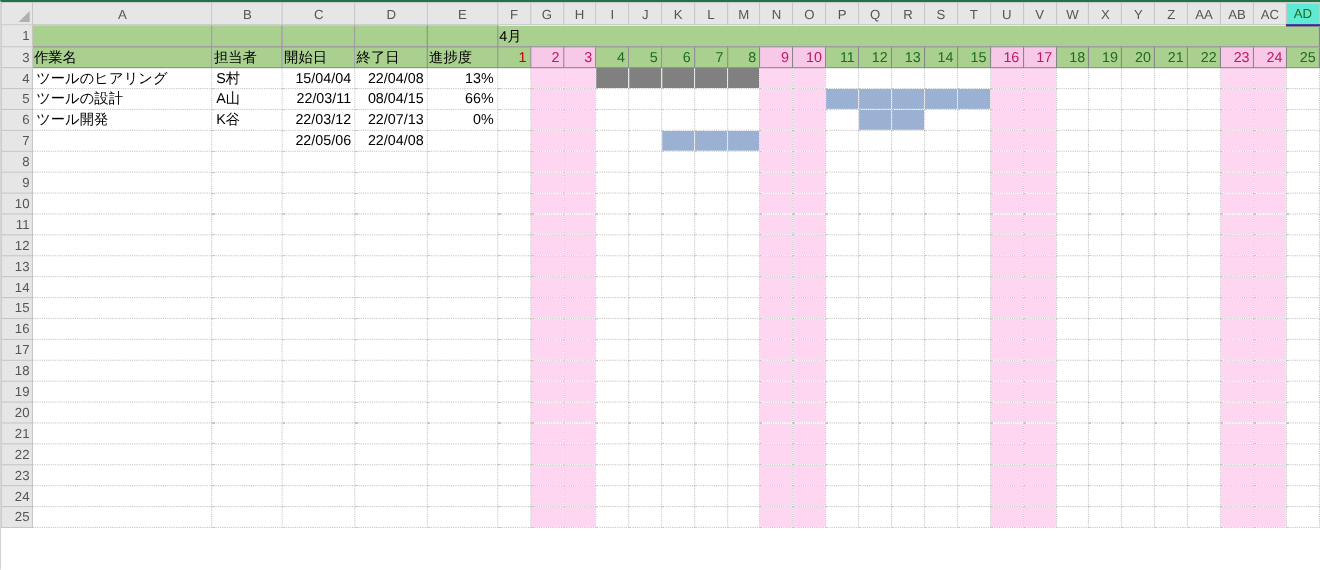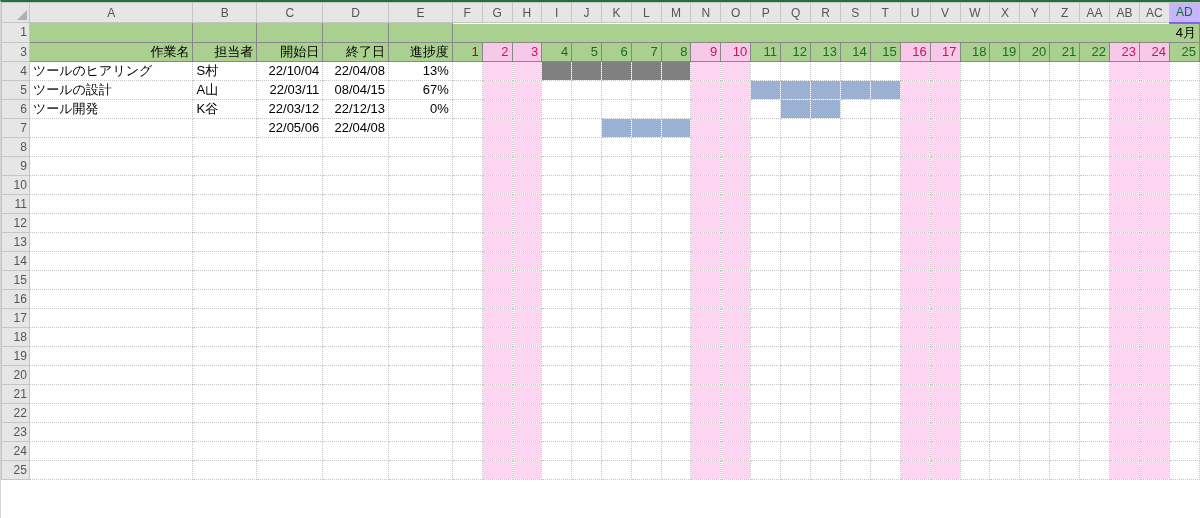--- a/index.html
+++ b/index.html
@@ -6,28 +6,28 @@
     body { font-family: "Meiryo", "MS PGothic", sans-serif; font-size: 12px; background: #fff; color: #000; }
     .sheet { width: 1200px; height: 518px; overflow: hidden; position: relative; border-top: 2px solid #217346; border-left: 1px solid #d4d4d4; }
     table { border-collapse: collapse; table-layout: fixed; }
     th.rowhdr, th.colhdr, th.corner {
       background: #e6e6e6; color: #555; font-weight: normal; text-align: center;
       border: 1px solid #c6c6c6; font-size: 12px;
     }
     th.corner { width: 28px; height: 20px; position: relative; cursor: pointer; }
     th.corner::after { content: ''; position: absolute; right: 2px; bottom: 2px; border-style: solid; border-width: 0 0 10px 10px; border-color: transparent transparent #b0b0b0 transparent; }
     th.colhdr { height: 20px; cursor: pointer; }
-    th.colhdr.selected { background: #c4b5fd; color: #1e6b21; border-bottom: 2px solid #8b5cf6; }
+    th.colhdr.selected { background: #5eead4; color: #1e6b21; border-bottom: 2px solid #4c1d95; }
     th.rowhdr { width: 28px; height: 19px; cursor: pointer; padding-right: 2px; text-align: right; }
     td.cell {
       border: 1px dotted #c6c6c6; height: 19px; padding: 0 3px; white-space: nowrap; overflow: hidden;
       background: #fff; vertical-align: middle;
     }
     td.greenhdr { background: #a9d08e; border: 1px solid #888; font-size: 13px; }
-    td.greenhdr.left { text-align: right; padding-left: 1px; }
+    td.greenhdr.left { text-align: left; padding-left: 1px; }
     td.greenhdr.dayN { text-align: right; color: #1e6b21; }
     td.greenhdr.dayN.wknd { background: #f8c8e8; color: #c2185b; }
     td.greenhdr.dayN.today { color: #c00000; }
     td.calcell.wknd { background: #ffd6f2; }
     td.calcell.bar1 { background: #808080; }
     td.calcell.bar2 { background: #9bb1d4; }
     td.datacell { font-size: 13px; }
     td.datacell.r { text-align: right; }
     .colA { width: 164px; } .colB { width: 64px; } .colC { width: 66px; } .colD { width: 66px; } .colE { width: 64px; }
     .colDay { width: 30px; }
@@ -145,21 +145,21 @@
           <td class="cell greenhdr dayN">21</td>
           <td class="cell greenhdr dayN">22</td>
           <td class="cell greenhdr dayN wknd">23</td>
           <td class="cell greenhdr dayN wknd">24</td>
           <td class="cell greenhdr dayN">25</td>
         </tr>
         <tr>
           <th class="rowhdr">4</th>
           <td class="cell datacell">ツールのヒアリング</td>
           <td class="cell datacell">S村</td>
-          <td class="cell datacell r">22/10/04</td>
+          <td class="cell datacell r">15/04/04</td>
           <td class="cell datacell r">22/04/08</td>
           <td class="cell datacell r">13%</td>
           <td class="cell calcell"></td>
           <td class="cell calcell wknd"></td>
           <td class="cell calcell wknd"></td>
           <td class="cell calcell bar1"></td>
           <td class="cell calcell bar1"></td>
           <td class="cell calcell bar1"></td>
           <td class="cell calcell bar1"></td>
           <td class="cell calcell bar1"></td>
@@ -180,21 +180,21 @@
           <td class="cell calcell wknd"></td>
           <td class="cell calcell wknd"></td>
           <td class="cell calcell"></td>
         </tr>
         <tr>
           <th class="rowhdr">5</th>
           <td class="cell datacell">ツールの設計</td>
           <td class="cell datacell">A山</td>
           <td class="cell datacell r">22/03/11</td>
           <td class="cell datacell r">08/04/15</td>
-          <td class="cell datacell r">67%</td>
+          <td class="cell datacell r">66%</td>
           <td class="cell calcell"></td>
           <td class="cell calcell wknd"></td>
           <td class="cell calcell wknd"></td>
           <td class="cell calcell"></td>
           <td class="cell calcell"></td>
           <td class="cell calcell"></td>
           <td class="cell calcell"></td>
           <td class="cell calcell"></td>
           <td class="cell calcell wknd"></td>
           <td class="cell calcell wknd"></td>
@@ -212,21 +212,21 @@
           <td class="cell calcell"></td>
           <td class="cell calcell wknd"></td>
           <td class="cell calcell wknd"></td>
           <td class="cell calcell"></td>
         </tr>
         <tr>
           <th class="rowhdr">6</th>
           <td class="cell datacell">ツール開発</td>
           <td class="cell datacell">K谷</td>
           <td class="cell datacell r">22/03/12</td>
-          <td class="cell datacell r">22/12/13</td>
+          <td class="cell datacell r">22/07/13</td>
           <td class="cell datacell r">0%</td>
           <td class="cell calcell"></td>
           <td class="cell calcell wknd"></td>
           <td class="cell calcell wknd"></td>
           <td class="cell calcell"></td>
           <td class="cell calcell"></td>
           <td class="cell calcell"></td>
           <td class="cell calcell"></td>
           <td class="cell calcell"></td>
           <td class="cell calcell wknd"></td>

